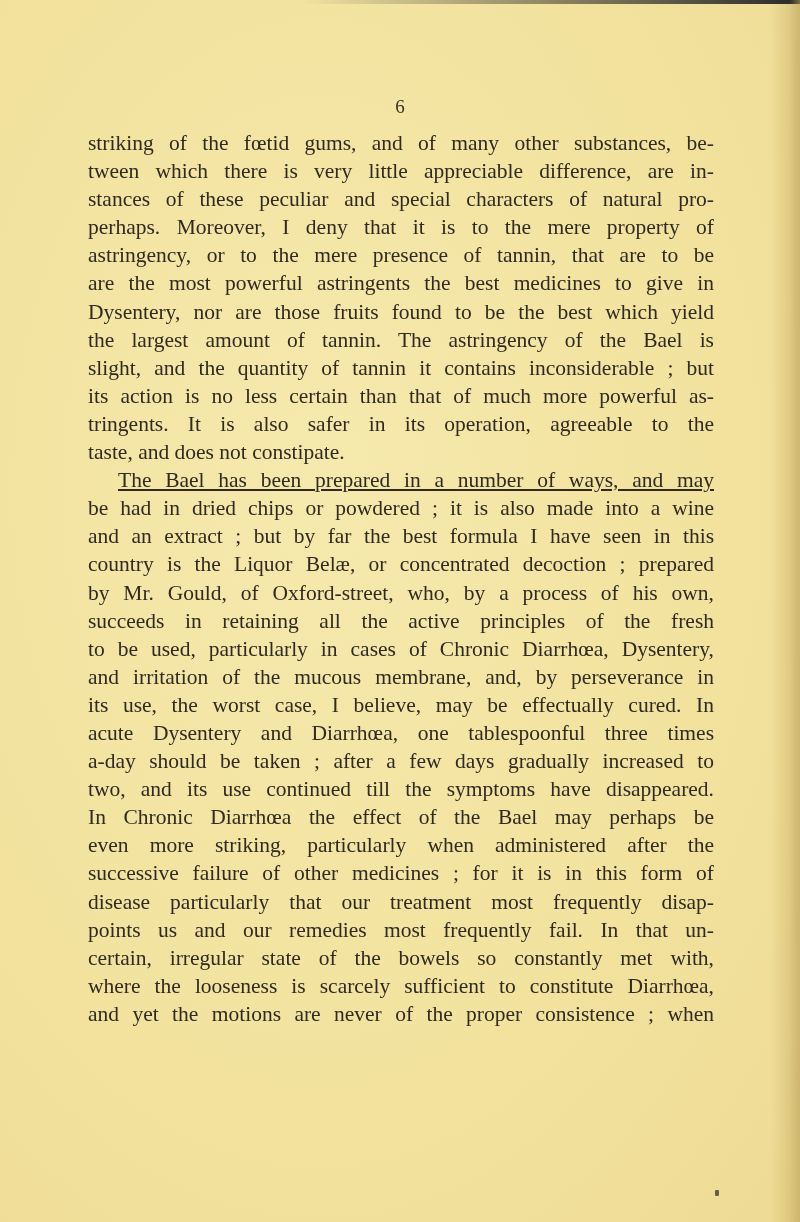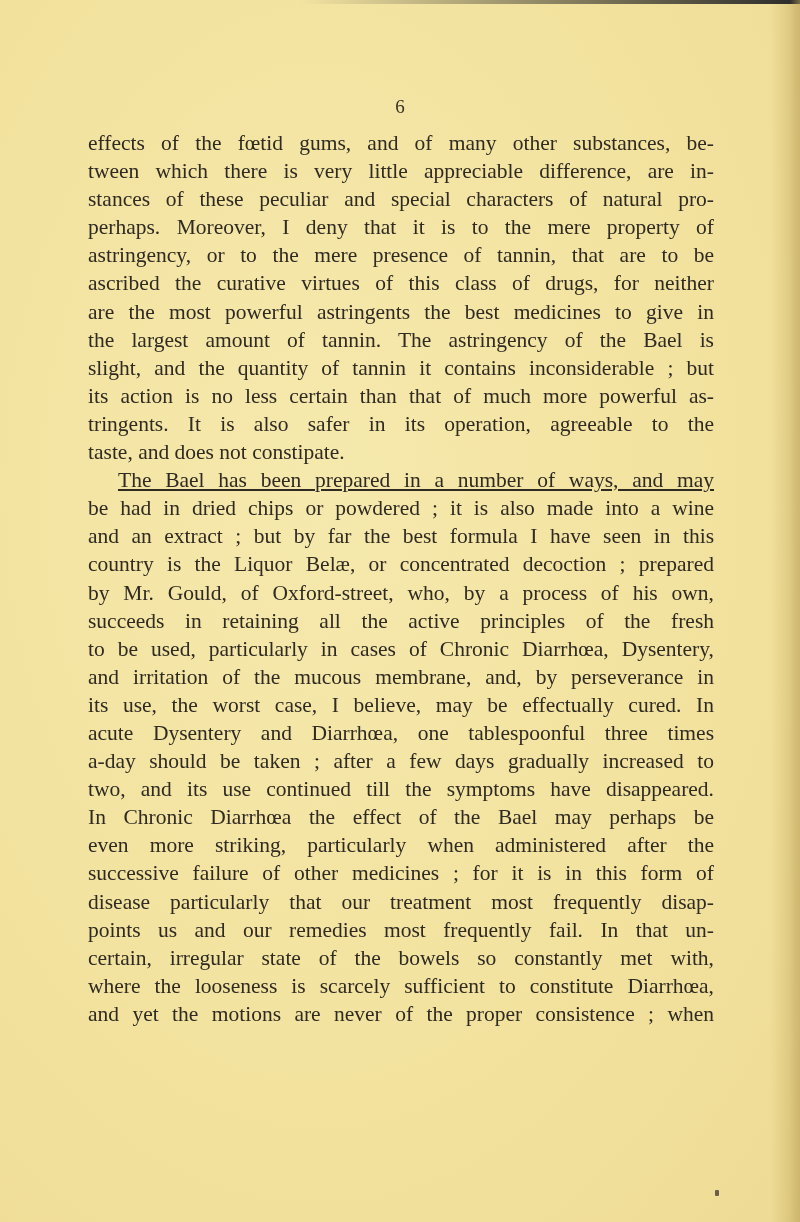--- a/index.html
+++ b/index.html
@@ -76,27 +76,27 @@
 
 <div class="page">
   <div class="top-edge"></div>
   <div class="right-edge"></div>
 
   <div class="page-number">6</div>
 
   <div class="body-text">
 
     <div>
-      <span class="line">effects of the fœtid gums, and of many other substances, be-</span>
+      <span class="line">striking of the fœtid gums, and of many other substances, be-</span>
       <span class="line">tween which there is very little appreciable difference, are in-</span>
       <span class="line">stances of these peculiar and special characters of natural pro-</span>
       <span class="line">perhaps. Moreover, I deny that it is to the mere property of</span>
       <span class="line">astringency, or to the mere presence of tannin, that are to be</span>
-      <span class="line">ascribed the curative virtues of this class of drugs, for neither</span>
       <span class="line">are the most powerful astringents the best medicines to give in</span>
+      <span class="line">Dysentery, nor are those fruits found to be the best which yield</span>
       <span class="line">the largest amount of tannin. The astringency of the Bael is</span>
       <span class="line">slight, and the quantity of tannin it contains inconsiderable ; but</span>
       <span class="line">its action is no less certain than that of much more powerful as-</span>
       <span class="line">tringents. It is also safer in its operation, agreeable to the</span>
       <span class="line last">taste, and does not constipate.</span>
     </div>
 
     <div>
       <span class="line indent">The Bael has been prepared in a number of ways, and may</span>
       <span class="line">be had in dried chips or powdered ; it is also made into a wine</span>

